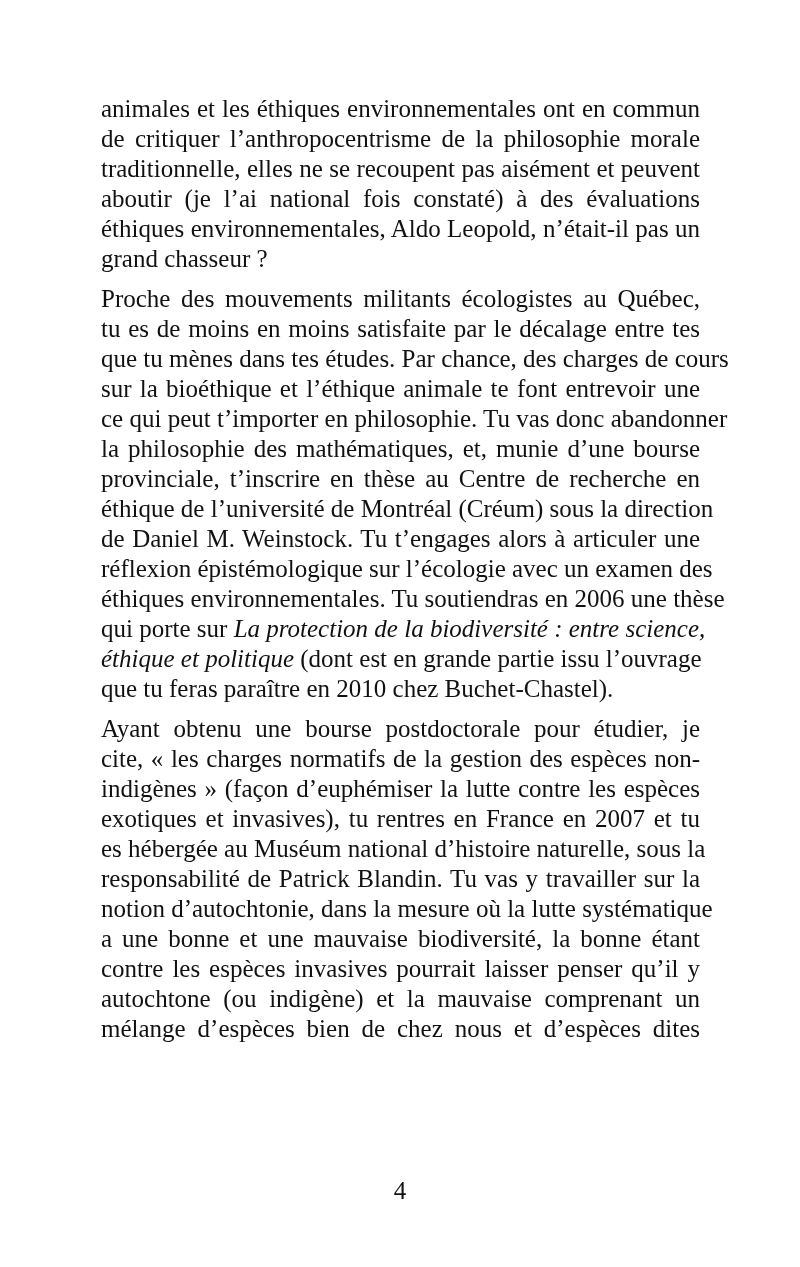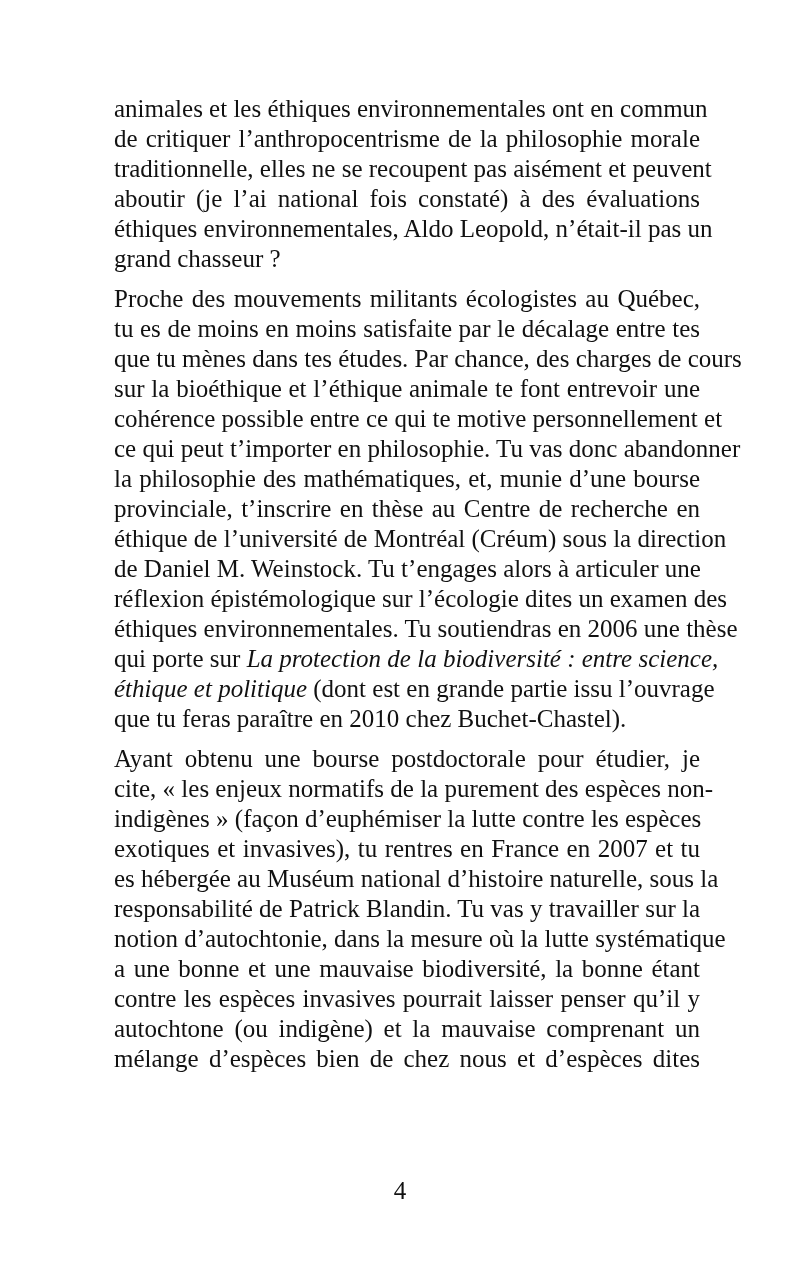--- a/index.html
+++ b/index.html
@@ -26,21 +26,20 @@
     }
     .line {
       display: block;
       font-size: 25px;
       line-height: 30px;
       height: 30px;
       white-space: nowrap;
       text-align: justify;
       text-align-last: justify;
       overflow: visible;
-      margin-left: 13px;
     }
     .line.last {
       text-align: center;
       text-align-last: left;
     }
     .line em {
       font-style: italic;
     }
     .page-number {
       position: absolute;
@@ -62,35 +61,34 @@
       <span class="line"><span>traditionnelle, elles ne se recoupent pas aisément et peuvent</span></span>
       <span class="line"><span>aboutir (je l’ai national fois constaté) à des évaluations</span></span>
       <span class="line"><span>éthiques environnementales, Aldo Leopold, n’était-il pas un</span></span>
       <span class="line last"><span>grand chasseur ?</span></span>
     </p>
   <p class="paragraph">
       <span class="line"><span>Proche des mouvements militants écologistes au Québec,</span></span>
       <span class="line"><span>tu es de moins en moins satisfaite par le décalage entre tes</span></span>
       <span class="line"><span>que tu mènes dans tes études. Par chance, des charges de cours</span></span>
       <span class="line"><span>sur la bioéthique et l’éthique animale te font entrevoir une</span></span>
-      <span class="line"><span>cohérence possible entre ce qui te motive personnellement et</span></span>
       <span class="line"><span>ce qui peut t’importer en philosophie. Tu vas donc abandonner</span></span>
       <span class="line"><span>la philosophie des mathématiques, et, munie d’une bourse</span></span>
       <span class="line"><span>provinciale, t’inscrire en thèse au Centre de recherche en</span></span>
       <span class="line"><span>éthique de l’université de Montréal (Créum) sous la direction</span></span>
       <span class="line"><span>de Daniel M. Weinstock. Tu t’engages alors à articuler une</span></span>
-      <span class="line"><span>réflexion épistémologique sur l’écologie dites un examen des</span></span>
+      <span class="line"><span>réflexion épistémologique sur l’écologie avec un examen des</span></span>
       <span class="line"><span>éthiques environnementales. Tu soutiendras en 2006 une thèse</span></span>
       <span class="line"><span>qui porte sur </span><em>La protection de la biodiversité : entre science,</em></span>
       <span class="line"><em>éthique et politique</em><span> (dont est en grande partie issu l’ouvrage</span></span>
       <span class="line last"><span>que tu feras paraître en 2010 chez Buchet-Chastel).</span></span>
     </p>
   <p class="paragraph">
       <span class="line"><span>Ayant obtenu une bourse postdoctorale pour étudier, je</span></span>
-      <span class="line"><span>cite, « les enjeux normatifs de la purement des espèces non-</span></span>
+      <span class="line"><span>cite, « les charges normatifs de la gestion des espèces non-</span></span>
       <span class="line"><span>indigènes » (façon d’euphémiser la lutte contre les espèces</span></span>
       <span class="line"><span>exotiques et invasives), tu rentres en France en 2007 et tu</span></span>
       <span class="line"><span>es hébergée au Muséum national d’histoire naturelle, sous la</span></span>
       <span class="line"><span>responsabilité de Patrick Blandin. Tu vas y travailler sur la</span></span>
       <span class="line"><span>notion d’autochtonie, dans la mesure où la lutte systématique</span></span>
       <span class="line"><span>a une bonne et une mauvaise biodiversité, la bonne étant</span></span>
       <span class="line"><span>contre les espèces invasives pourrait laisser penser qu’il y</span></span>
       <span class="line"><span>autochtone (ou indigène) et la mauvaise comprenant un</span></span>
       <span class="line"><span>mélange d’espèces bien de chez nous et d’espèces dites</span></span>
     </p>

